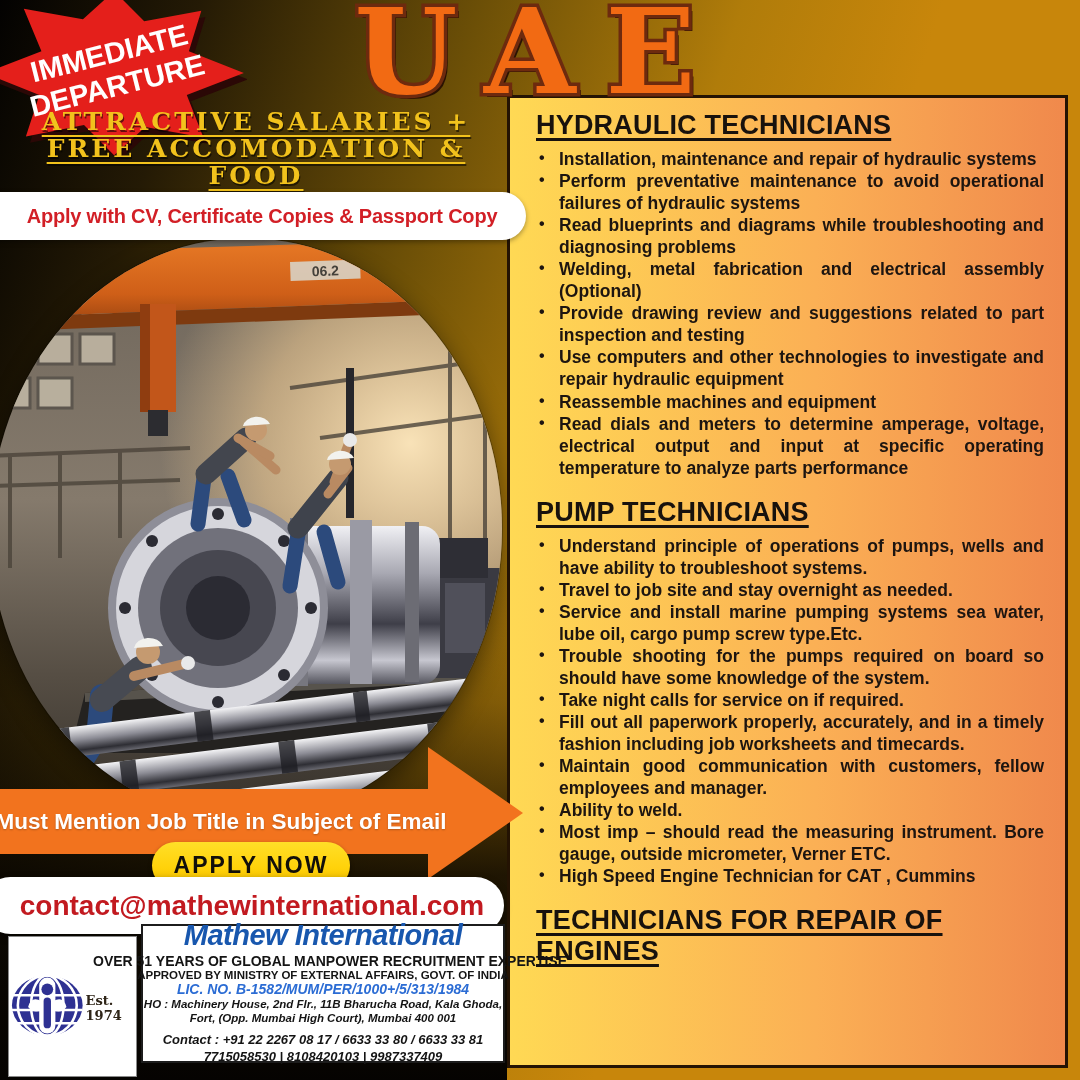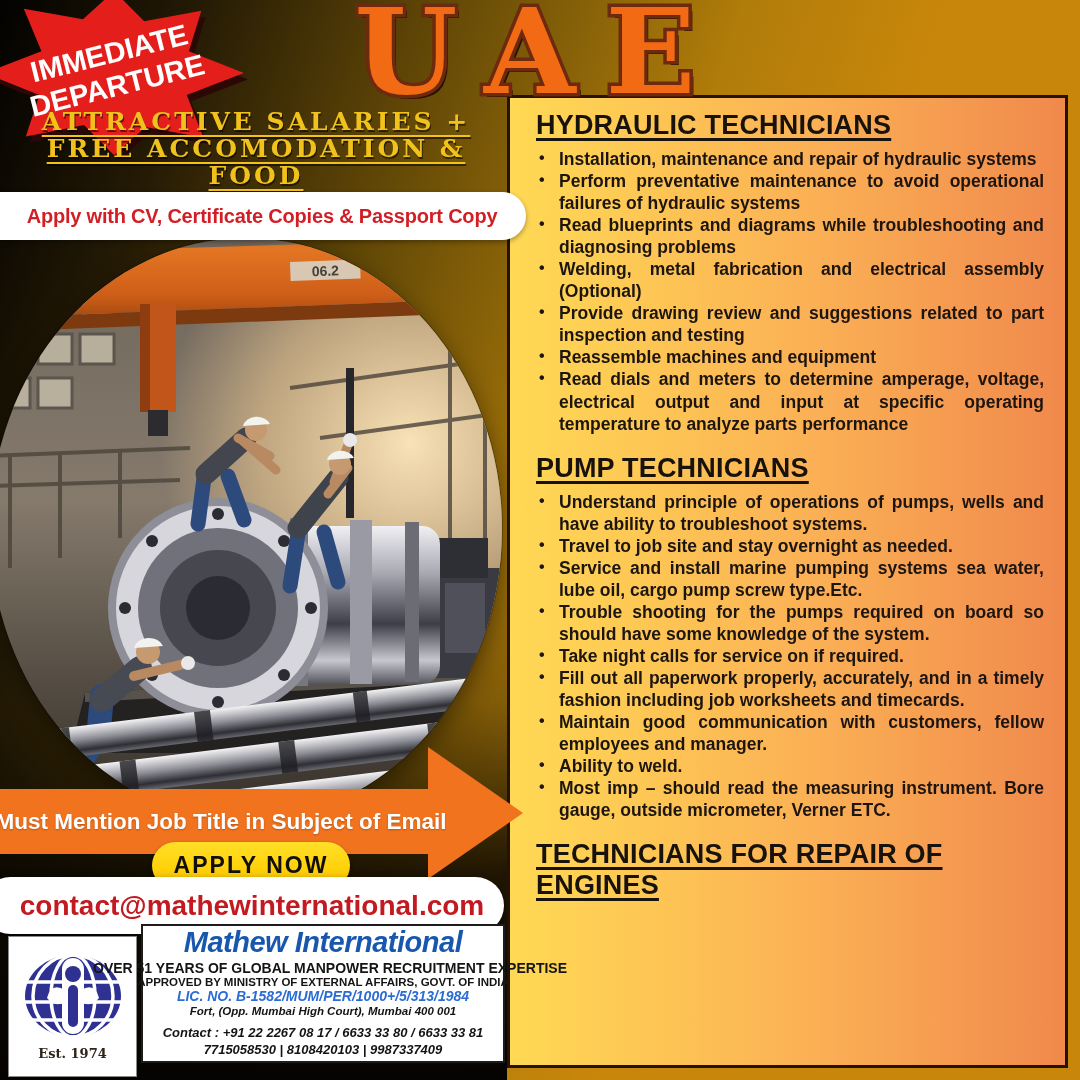--- a/index.html
+++ b/index.html
@@ -36,21 +36,21 @@
   .apply-btn{position:absolute;left:152px;top:842px;width:198px;height:47px;border-radius:24px;border:none;cursor:pointer;
     background:linear-gradient(180deg,#ffdf28 0%,#ffd20a 55%,#f2bd00 100%);
     display:flex;align-items:center;justify-content:center;box-shadow:0 2px 4px rgba(0,0,0,.45);}
   .apply-btn span{color:#120f0a;font-weight:bold;font-size:23px;letter-spacing:2px;}
   
   .email-pill{position:absolute;left:-18px;top:877px;width:522px;height:57px;background:#fff;border-radius:30px;
     display:flex;align-items:center;justify-content:center;box-shadow:0 3px 7px rgba(0,0,0,.5);cursor:pointer;}
   .email-pill span{color:#c21a20;font-weight:bold;font-size:28px;padding-left:18px;white-space:nowrap;}
   
   .logo-box{position:absolute;left:8px;top:936px;width:127px;height:139px;background:#fff;border:1px solid #8a8a8a;
-    display:flex;flex-direction:column;align-items:center;justify-content:center;}
+    display:flex;align-items:center;justify-content:center;}
   .logo-box .est{font-family:"DejaVu Serif",serif;font-weight:bold;font-size:13px;color:#2e2417;margin-top:2px;}
   .info-box{position:absolute;left:141px;top:924px;width:364px;height:139px;background:#fff;border:2px solid #1c1c1c;
     box-sizing:border-box;display:flex;flex-direction:column;align-items:center;justify-content:center;text-align:center;padding:2px 4px;}
   .co-name{color:#1857ae;font-weight:bold;font-style:italic;font-size:29px;line-height:1.0;letter-spacing:-.5px;}
   .co-tag1{font-size:14px;font-weight:bold;color:#141414;margin-top:3px;white-space:nowrap;margin-left:14px;}
   .co-tag2{font-size:11.5px;font-weight:bold;color:#141414;white-space:nowrap;}
   .co-lic{font-size:14px;font-weight:bold;font-style:italic;color:#2b6cd4;white-space:nowrap;text-align:center;}
   .co-addr{font-size:11.5px;font-weight:bold;font-style:italic;color:#141414;white-space:nowrap;line-height:1.25;}
   .co-contact{font-size:13px;font-weight:bold;font-style:italic;color:#141414;white-space:nowrap;line-height:1.3;}
   .co-contact.first{margin-top:7px;}
@@ -231,37 +231,39 @@
 
   <div class="panel">
   <div class="section">
     <h2>HYDRAULIC TECHNICIANS</h2>
     <ul>
           <li>Installation, maintenance and repair of hydraulic systems</li>
           <li>Perform preventative maintenance to avoid operational failures of hydraulic systems</li>
           <li>Read blueprints and diagrams while troubleshooting and diagnosing problems</li>
           <li>Welding, metal fabrication and electrical assembly (Optional)</li>
           <li>Provide drawing review and suggestions related to part inspection and testing</li>
+          <li>Use computers and other technologies to investigate and repair hydraulic equipment</li>
           <li>Reassemble machines and equipment</li>
           <li>Read dials and meters to determine amperage, voltage, electrical output and input at specific operating temperature to analyze parts performance</li>
         </ul>
   </div>
 
   <div class="section">
     <h2>PUMP TECHNICIANS</h2>
     <ul>
           <li>Understand principle of operations of pumps, wells and have ability to troubleshoot systems.</li>
           <li>Travel to job site and stay overnight as needed.</li>
           <li>Service and install marine pumping systems sea water, lube oil, cargo pump screw type.Etc.</li>
           <li>Trouble shooting for the pumps required on board so should have some knowledge of the system.</li>
           <li>Take night calls for service on if required.</li>
           <li>Fill out all paperwork properly, accurately, and in a timely fashion including job worksheets and timecards.</li>
           <li>Maintain good communication with customers, fellow employees and manager.</li>
           <li>Ability to weld.</li>
           <li>Most imp – should read the measuring instrument. Bore gauge, outside micrometer, Verner ETC.</li>
+          <li>High Speed Engine Technician for CAT , Cummins</li>
         </ul>
   </div>
 
   <div class="section">
     <h2>TECHNICIANS FOR REPAIR OF ENGINES</h2>
   </div>
 </div>
 
   <div class="banner-arrow"></div>
   <div class="banner">
@@ -293,20 +295,21 @@
       <path d="M60,38 Q74,30 78,46 Q70,56 60,50 Z" fill="#ffffff"></path>
     </svg>
     <div class="est">Est. 1974</div>
   </div>
 
   <div class="info-box">
     <div class="co-name">Mathew International</div>
     <div class="co-tag1">OVER 51 YEARS OF GLOBAL MANPOWER RECRUITMENT EXPERTISE</div>
     <div class="co-tag2">APPROVED BY MINISTRY OF EXTERNAL AFFAIRS, GOVT. OF INDIA</div>
     <div class="co-lic">LIC. NO. B-1582/MUM/PER/1000+/5/313/1984</div>
+    <div class="co-addr">HO : Machinery House, 2nd Flr., 11B Bharucha Road, Kala Ghoda,</div>
     <div class="co-addr">Fort, (Opp. Mumbai High Court), Mumbai 400 001</div>
     <div class="co-contact first">Contact  :  +91 22 2267 08 17 / 6633 33 80 / 6633 33 81</div>
     <div class="co-contact">7715058530 | 8108420103 | 9987337409</div>
   </div>
 
   <svg class="badge" viewBox="0 0 262 164">
     <g transform="translate(4,5)">
       <polygon points="255,80 202,59 214,20 159,30 130,1 100,28 43,18 60,59 5,80 58,101 45,141 101,130 130,159 160,132 216,142 200,101" fill="#2b0806" transform="translate(4,6)"></polygon>
       <polygon points="255,80 202,59 214,20 159,30 130,1 100,28 43,18 60,59 5,80 58,101 45,141 101,130 130,159 160,132 216,142 200,101" fill="#e41f1b"></polygon>
       <g transform="rotate(-14 130 80)">

